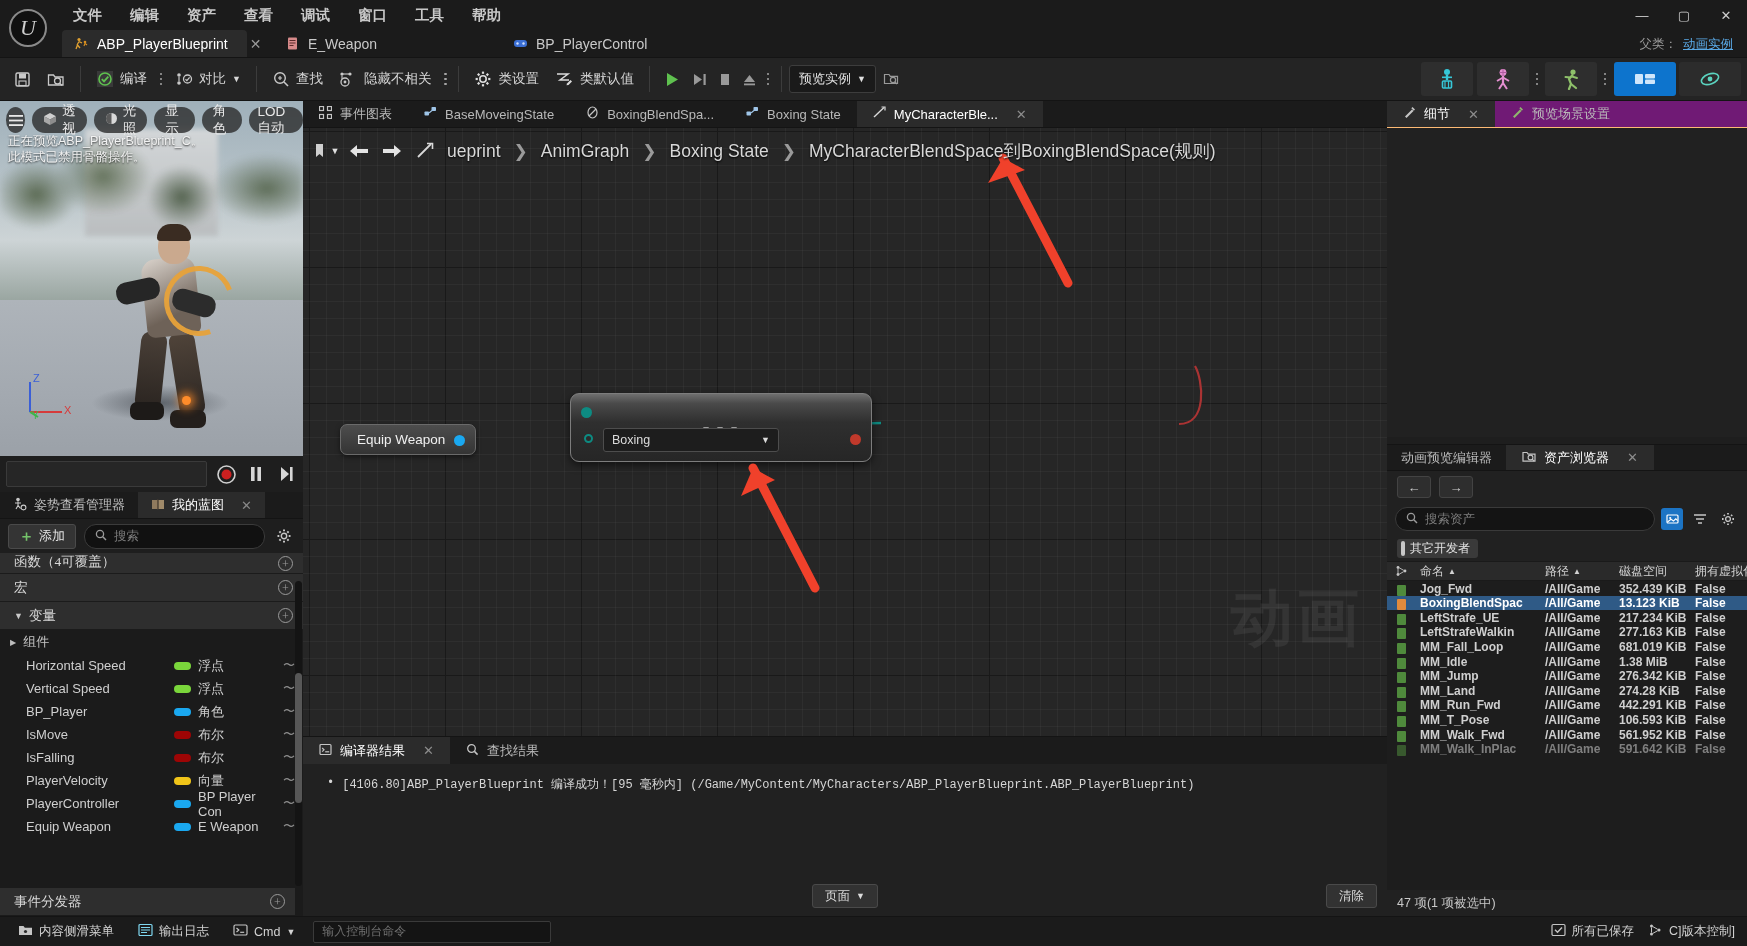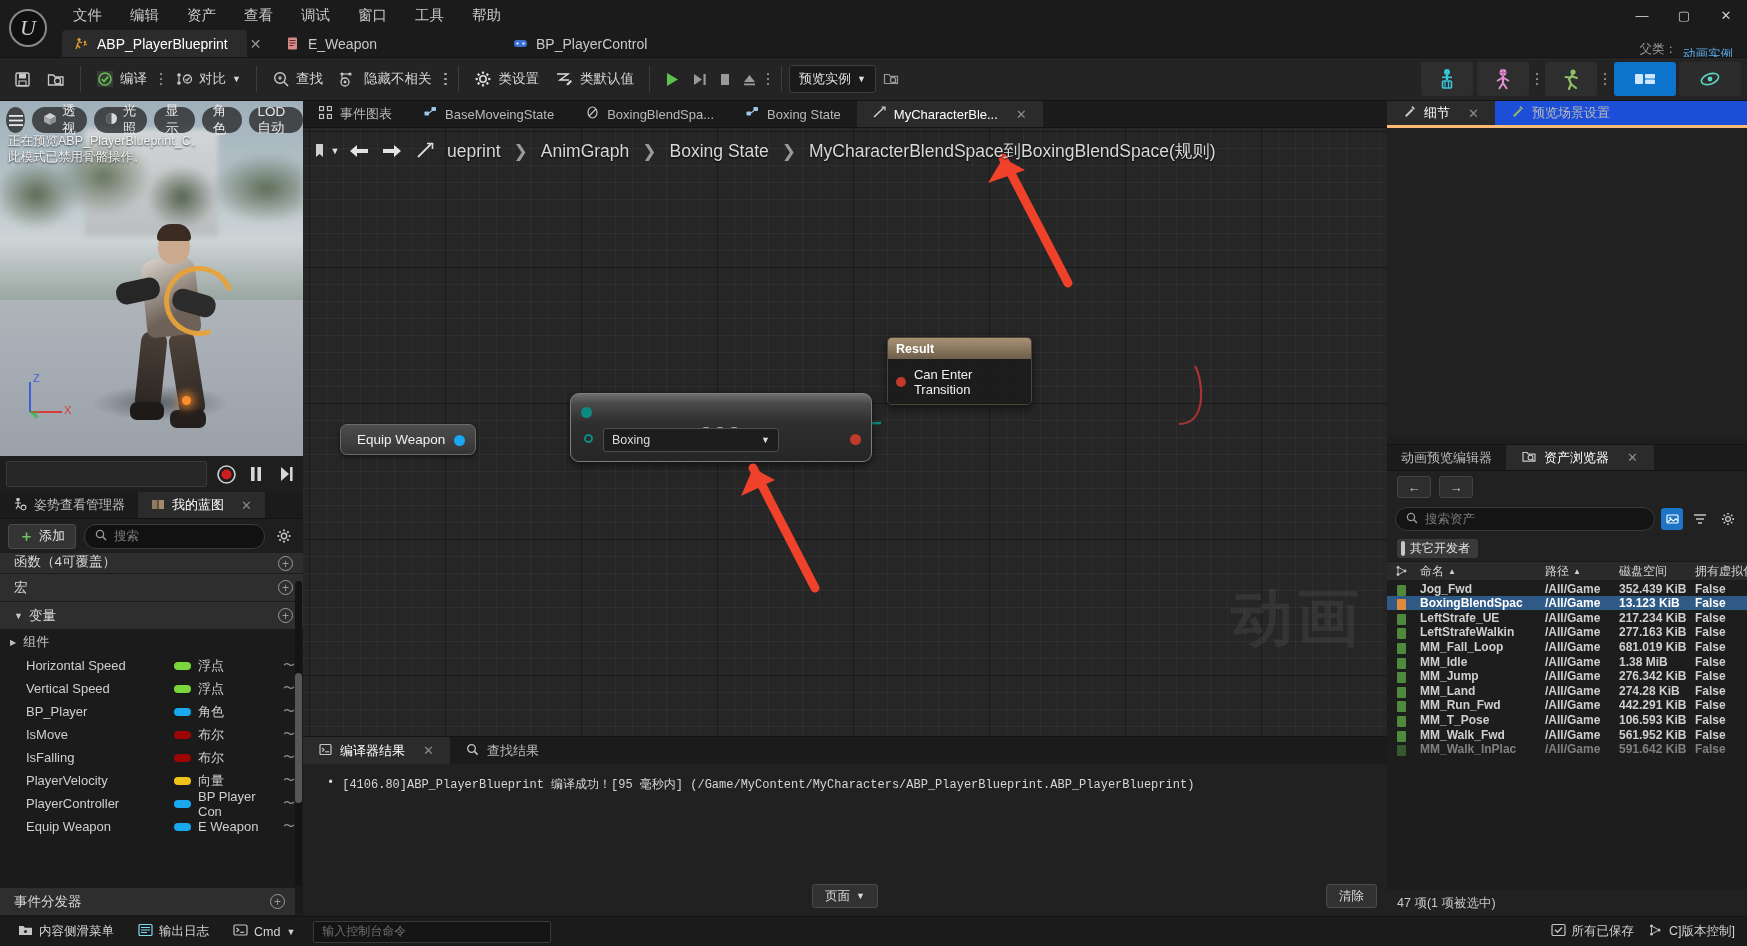--- a/index.html
+++ b/index.html
@@ -21,21 +21,21 @@
   .ue-logo {
     width: 56px; height: 56px; display: flex; align-items: center; justify-content: center;
     flex: 0 0 56px;
   }
   .ue-logo .circ {
     width: 38px; height: 38px; border-radius: 50%; border: 2px solid #8a8a8a;
     display: flex; align-items: center; justify-content: center;
     font-family: "Liberation Serif", serif; font-size: 22px; color: #cfcfcf; font-style: italic;
     background: #101010;
   }
-  .menubar { display: flex; align-items: center; height: 30px; padding-left: 4px; gap: 2px;}
+  .menubar { display: flex; align-items: center; height: 30px; padding-left: 4px; gap: 2px; font-weight: bold;}
   .menubar .mi {
     padding: 4px 13px; font-size: 14.5px; color: #c8c8c8; cursor: default; border-radius: 2px;
   }
   .topleft { display: flex; flex-direction: column; }
   .tabstrip { display: flex; align-items: flex-end; height: 27px; padding-left: 6px; gap: 0px; }
   .doctab {
     display: flex; align-items: center; gap: 8px; height: 27px; padding: 0 12px 0 12px;
     font-size: 14px; color: #c9c9c9; border-radius: 4px 4px 0 0; min-width: 60px;
   }
   .doctab.active { background: #2b2b2b; color: #ffffff; }
@@ -45,21 +45,21 @@
 
   .title-right {
     position: absolute; right: 0; top: 0; display: flex; flex-direction: column; align-items: flex-end;
   }
   .wincontrols { display: flex; height: 30px; }
   .wincontrols div {
     width: 42px; height: 30px; display: flex; align-items: center; justify-content: center;
     font-size: 13px; color: #cfcfcf;
   }
   .parentclass { display:flex; align-items:center; gap: 6px; font-size: 12.5px; color: #9a9a9a; padding: 6px 14px 0 0;}
-  .parentclass a { color: #5aa9e6; text-decoration: underline; margin-top: 10px; }
+  .parentclass a { color: #5aa9e6; text-decoration: underline; }
 
   
   .toolbar {
     height: 44px; background: #242424; border-top: 1px solid #141414; border-bottom: 1px solid #141414;
     display: flex; align-items: center; padding: 0 6px; gap: 0px; flex: 0 0 44px; position: relative;
   }
   .tb-btn {
     display: flex; align-items: center; gap: 6px; height: 34px; padding: 0 8px;
     font-size: 13.5px; color: #d6d6d6; border-radius: 3px; white-space: nowrap;
   }
@@ -154,21 +154,21 @@
   .addbtn .plus { color:#74c36a; font-size:15px; font-weight:bold; }
   .searchbox {
     flex:1; height:25px; background:#111; border:1px solid #3b3b3b; border-radius:12px;
     display:flex; align-items:center; gap:7px; padding: 0 10px; font-size:12.5px; color:#7d7d7d;
   }
   .gear-sm { width: 22px; height: 22px; display:flex;align-items:center;justify-content:center;}
 
   .mb-list { flex:1; overflow:hidden; background:#1b1b1b; position:relative; }
   .mb-section {
     height: 28px; display:flex; align-items:center; justify-content:space-between; padding: 0 10px 0 14px;
-    background: #2e2e2e; font-size: 13.5px; color: #d8d8d8; border-bottom: 1px solid #1b1b1b;
+    background: #2e2e2e; font-size: 13.5px; color: #d8d8d8; border-bottom: 1px solid #1b1b1b; font-family: Liberation Serif, serif;
   }
   .mb-section.partial { height: 21px; align-items:flex-end; padding-bottom:2px;}
   .mb-section .caret { margin-right: 6px; font-size: 9px; color:#c9c9c9;}
   .plus-circ { width:15px;height:15px;border-radius:50%;border:1.5px solid #9a9a9a; color:#9a9a9a;
       display:flex;align-items:center;justify-content:center;font-size:12px; line-height:1;}
   .mb-sub { height: 24px; display:flex; align-items:center; padding-left: 10px; font-size:13px; color:#c5c5c5;}
   .mb-sub .tri { font-size:8px; margin-right:7px; color:#bdbdbd;}
   .var-row {
     height: 23px; display:flex; align-items:center; font-size: 13px; color: #cfcfcf; padding-left: 26px;
   }
@@ -259,21 +259,21 @@
   .comp-line .bullet { color:#d6d6d6; }
   .comp-bottom { position:absolute; right:10px; bottom:8px; display:flex; gap:10px; align-items:center;}
   .btn-dark {
     background:#323232; border:1px solid #4a4a4a; border-radius:3px; height:24px;
     display:flex; align-items:center; gap:6px; padding: 0 12px; font-size:12.5px; color:#dcdcdc;
   }
   .pagebtn { position:absolute; left: 50%; transform: translateX(-50%); bottom: 8px; border-radius: 6px;}
 
   
   .rightcol { width: 360px; flex: 0 0 360px; display:flex; flex-direction:column; background:#1e1e1e;}
-  .det-tabs { height:27px; flex:0 0 27px; display:flex; background:#1d4ed8; border-bottom:3px solid #fdba74;}
+  .det-tabs { height:27px; flex:0 0 27px; display:flex; background:#701a75; border-bottom:1px solid #fdba74;}
   .details-body { flex: 1; background:#212121; min-height: 0;}
   .ab-tabs { height: 27px; flex:0 0 27px; display:flex; background:#1b1b1b; border-top:1px solid #141414; border-bottom:1px solid #141414;margin-top:7px;}
   .ab-nav { height: 32px; flex:0 0 32px; display:flex; align-items:center; gap: 8px; padding: 0 10px; background:#212121;}
   .navbtn { width:34px;height:22px; background:#2e2e2e; border:1px solid #434343; border-radius:3px;
      display:flex;align-items:center;justify-content:center; color:#cfcfcf; font-size:13px;}
   .ab-search { height: 32px; flex:0 0 32px; display:flex; align-items:center; gap:6px; padding: 0 8px; background:#212121;}
   .ab-search .sb {
     flex:1; height: 24px; background:#141414; border:1px solid #3a3a3a; border-radius:12px;
     display:flex; align-items:center; gap:7px; padding: 0 10px; font-size:12.5px; color:#7c7c7c;
   }
@@ -938,27 +938,20 @@
           <span class="pin-dot" style="left:10px; top:13px; background:#0d8b82;"></span>
           <span class="dashes">－－－</span>
           <span class="pin-dot" style="right:10px; top:40px; background:#c0392b;"></span>
           <span class="pin-dot" style="left:13px; top:40px; background:#2b2b2b; border:2px solid #0d8b82; width:9px;height:9px;"></span>
           <div class="node-combo">
             <span>Boxing</span>
             <span style="font-size:9px">▼</span>
           </div>
         </div>
 
-        <div class="node-result" style="top:209px; left:584px;">
-          <div class="hdr">Result</div>
-          <div class="bdy">
-            <span class="pin-dot" style="position:relative; background:#c0392b; width:10px;height:10px;"></span>
-            <span>Can Enter Transition</span>
-          </div>
-        </div>
 
         <svg class="arrow" style="left:0;top:0;width:100%;height:100%">
           <g>
             <path d="M700 30 L765 155" stroke="#f0412b" stroke-width="9" stroke-linecap="round" fill="none"></path>
             <path d="M700 30 L685 55 L722 42 z" fill="#f0412b"></path>
           </g>
           <g>
             <path d="M512 460 L450 340" stroke="#f0412b" stroke-width="9" stroke-linecap="round" fill="none"></path>
             <path d="M450 340 L438 368 L472 352 z" fill="#f0412b"></path>
           </g>

